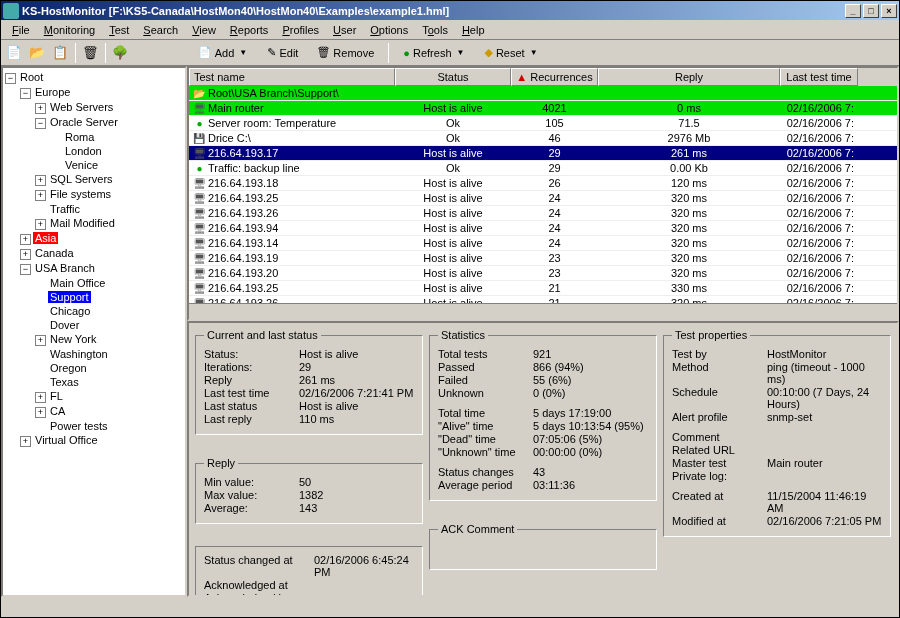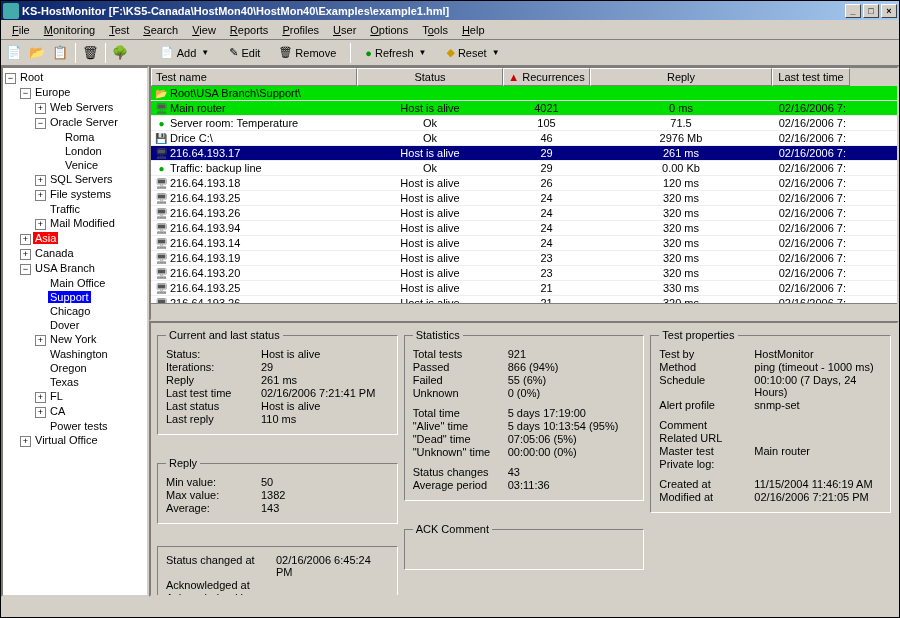--- a/index.html
+++ b/index.html
@@ -9,21 +9,21 @@
 .titlebar .title { flex: 1; }
 .winbtns { display: flex; gap: 2px; }
 .winbtn { width: 16px; height: 14px; background: #d4d0c8; border: 1px solid #fff; border-right-color: #404040; border-bottom-color: #404040; font-size: 9px; text-align: center; line-height: 12px; font-family: Arial; color: #000; cursor: pointer; }
 .menubar { background: #d4d0c8; height: 20px; display: flex; align-items: center; padding: 0 4px; border-bottom: 1px solid #808080; }
 .menubar span { padding: 2px 7px; cursor: pointer; }
 .menubar span u { text-decoration: underline; }
 .toolbar-row { background: #d4d0c8; height: 26px; display: flex; align-items: center; border-bottom: 1px solid #808080; padding: 1px 2px; }
 .toolbtn { width: 23px; height: 22px; border: 1px solid transparent; display: flex; align-items: center; justify-content: center; cursor: pointer; font-size: 13px; }
 .sep { width: 1px; height: 20px; background: #808080; margin: 0 3px; border-right: 1px solid #fff; }
 .main { display: flex; height: 531px; }
-.left { width: 148px; background: #fff; border: 2px inset #d4d0c8; overflow: auto; font-size: 11px; }
+.left { width: 186px; background: #fff; border: 2px inset #d4d0c8; overflow: auto; font-size: 11px; }
 .tree { padding: 2px; }
 .tree .node { white-space: nowrap; padding: 1px 0; cursor: pointer; }
 .tree .exp { display: inline-block; width: 11px; height: 11px; border: 1px solid #808080; text-align: center; line-height: 8px; font-size: 9px; margin-right: 2px; color: #000; background: #fff; }
 .tree .noexp { display: inline-block; width: 13px; }
 .tree .lbl { padding: 0 2px; }
 .tree .sel { background: #00f; color: #fff; }
 .tree .asia { background: #f00; color: #fff; }
 .right { flex: 1; display: flex; flex-direction: column; }
 .rtool { height: 26px; background: #d4d0c8; border-bottom: 1px solid #808080; display: flex; align-items: center; padding: 2px 4px; gap: 4px; }
 .rtool .btn { height: 22px; padding: 0 6px; display: flex; align-items: center; gap: 3px; cursor: pointer; border: 1px solid transparent; }
@@ -31,21 +31,21 @@
 .grid-wrap { flex: 1; border: 2px inset #d4d0c8; background: #fff; display: flex; flex-direction: column; overflow: hidden; }
 .gridh { display: flex; background: #d4d0c8; height: 18px; flex-shrink: 0; }
 .gridh .col { border: 1px solid; border-color: #fff #808080 #808080 #fff; padding: 2px 4px; text-align: center; font-size: 11px; overflow: hidden; }
 .gridb { flex: 1; overflow-y: scroll; overflow-x: auto; }
 .gridb .row { display: flex; height: 15px; align-items: center; font-size: 11px; border-bottom: 1px solid #eee; }
 .gridb .row .cell { padding: 0 4px; overflow: hidden; white-space: nowrap; }
 .row.breadcrumb { background: #00e000; font-weight: normal; }
 .row.hl { background: #00e000; }
 .row.sel { background: #000080; color: #fff; }
 .c-name { width: 206px; display: flex; align-items: center; gap: 2px; }
-.c-status { width: 146px; text-align: center; }
+.c-status { width: 116px; text-align: center; }
 .c-rec { width: 87px; text-align: center; }
 .c-reply { width: 182px; text-align: center; }
 .c-time { width: 78px; text-align: right; }
 .rowicon { width: 13px; height: 13px; display: inline-flex; align-items: center; justify-content: center; font-size: 10px; flex-shrink: 0; }
 .ico-folder { color: #cc9900; }
 .ico-host { color: #555; }
 .ico-temp { color: #0a0; }
 .ico-drive { color: #555; }
 .hscroll { height: 16px; background: #d4d0c8; border-top: 1px solid #808080; }
 .detail { height: 276px; border: 2px inset #d4d0c8; background: #d4d0c8; overflow-y: scroll; padding: 6px; }

